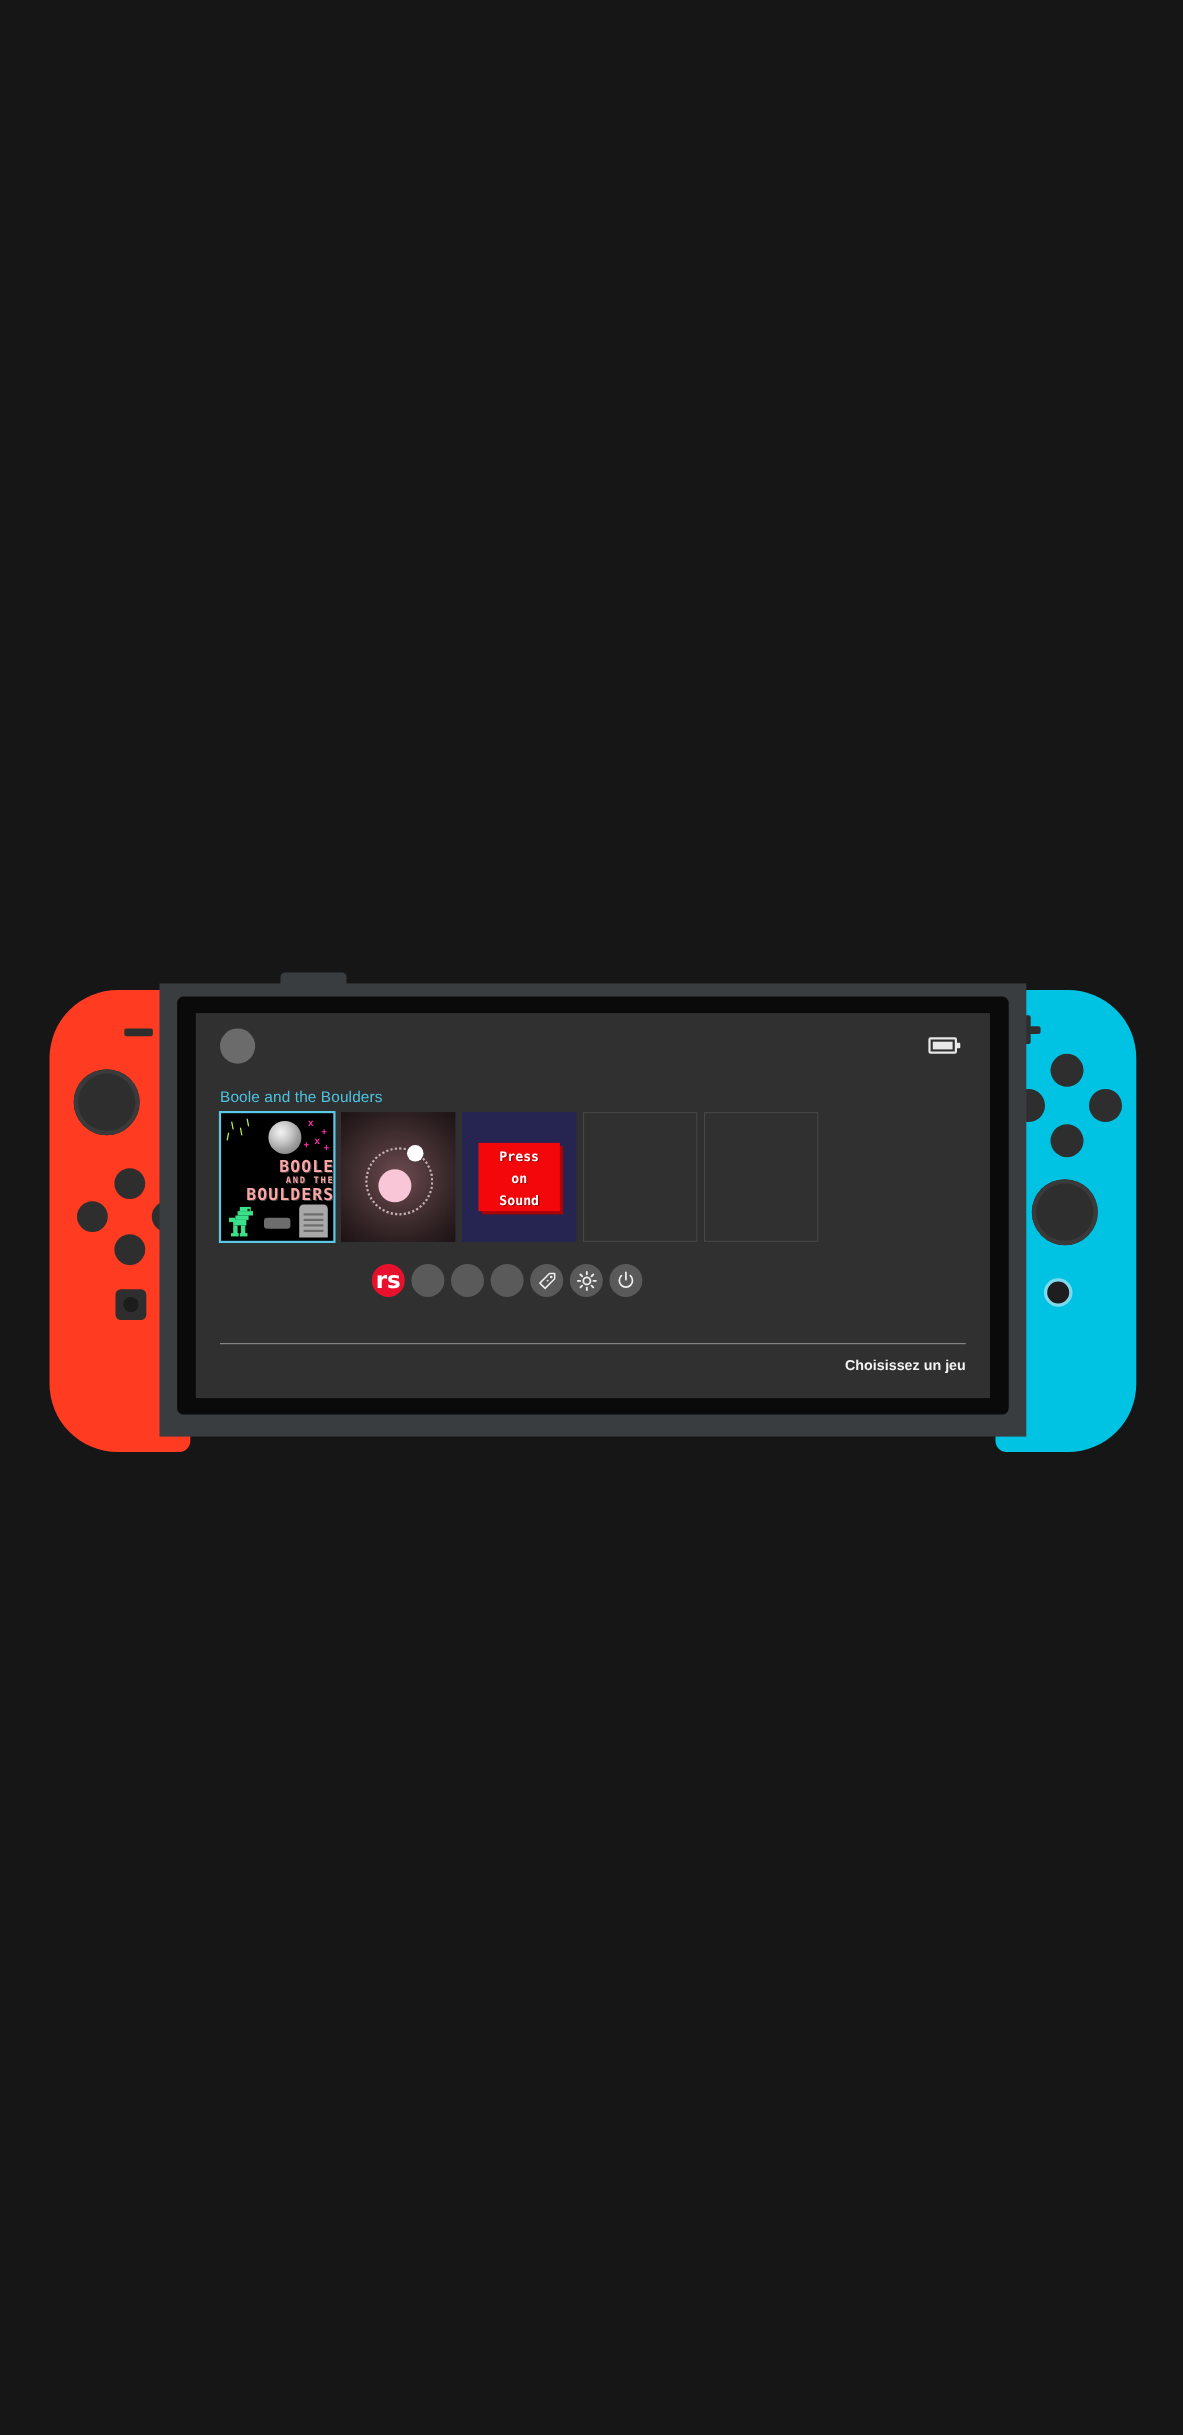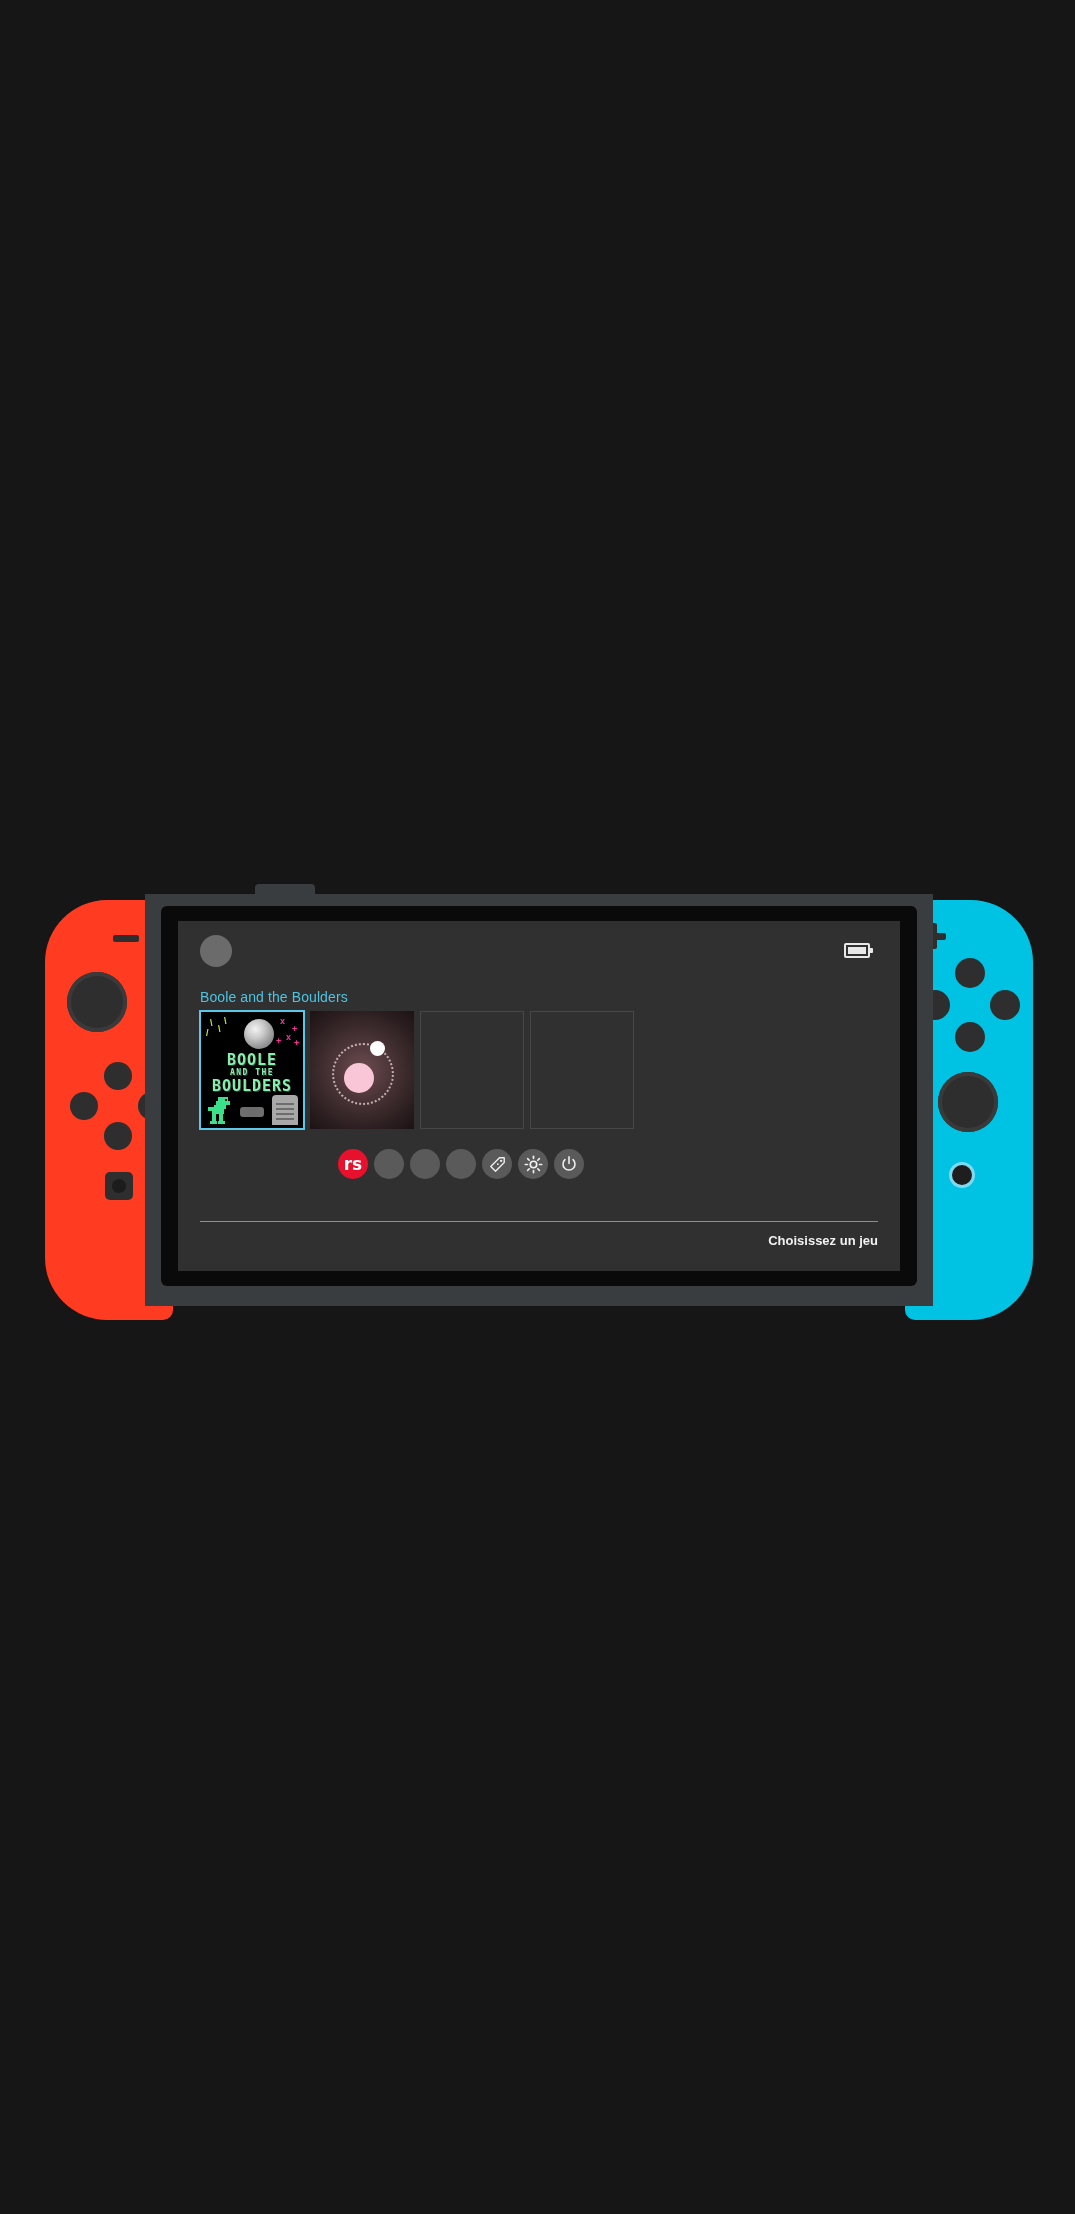--- a/index.html
+++ b/index.html
@@ -161,22 +161,22 @@
   .tile.selected { outline: 2px solid #5bc8e8; outline-offset: -1px; }
   .tile.empty { background: transparent; border: 1px solid #474747; }
 
   
   #tile-boole { background: #000; }
   .moon {
     position:absolute; left: 44px; top: 8px; width: 30px; height: 30px;
     border-radius: 50%;
     background: radial-gradient(circle at 38% 34%, #f3f3f3 0%, #c9c9c9 34%, #9b9b9b 62%, #6e6e6e 100%);
   }
-  .cover-text { position: absolute; width: 100%; text-align: center;
-    color: #86efac; font-family: "DejaVu Sans Mono", monospace; font-weight: bold;
+  .cover-text { position: absolute; width: 100%; text-align: right;
+    color: #fca5a5; font-family: "DejaVu Sans Mono", monospace; font-weight: bold;
     text-shadow: 1px 1px 0 #3a3a3a;
     letter-spacing: 1px; }
   #cover-l1 { top: 40px; font-size: 15px; }
   #cover-l2 { top: 57px; font-size: 8px; letter-spacing: 1.5px; }
   #cover-l3 { top: 66px; font-size: 15px; }
   .dino {
     position:absolute; left: 8px; bottom: 4px; width: 26px; height: 28px;
   }
   .rock {
     position:absolute; left: 40px; bottom: 12px; width: 24px; height: 10px;
@@ -231,21 +231,21 @@
     display: flex; gap: 6px; align-items: center;
   }
   .circ-btn {
     width: 30px; height: 30px; border-radius: 50%;
     background: #5a5a5a;
     display: flex; align-items: center; justify-content: center;
     flex: 0 0 auto;
   }
   #rs-logo {
     background: #e8112d;
-    color: #fff; font-weight: bold; font-size: 17px;
+    color: #fff; font-weight: bold; font-size: 21px;
     font-family: "DejaVu Sans", sans-serif;
     line-height: 1;
   }
   .circ-btn svg { display:block; }
 
   
   #footer-rule {
     position: absolute; left: 22px; right: 22px; top: 300px;
     height: 1px; background: #8e8e8e;
   }
@@ -332,20 +332,27 @@
                 <i style="top:23px"></i>
             </div>
           </div>
 
           <div class="tile" id="tile-orbit">
             <div id="orbit-ring"></div>
             <div id="orbit-core"></div>
             <div id="orbit-moon"></div>
           </div>
 
+          <div class="tile" id="tile-sound">
+            <div id="sound-btn">
+              <span>Press</span>
+              <span>on</span>
+              <span>Sound</span>
+            </div>
+          </div>
 
           <div class="tile empty"></div>
           <div class="tile empty"></div>
         </div>
 
         <div id="icon-row">
           <div class="circ-btn" id="rs-logo">
             <span>rs</span>
           </div>
           <div class="circ-btn"></div>

